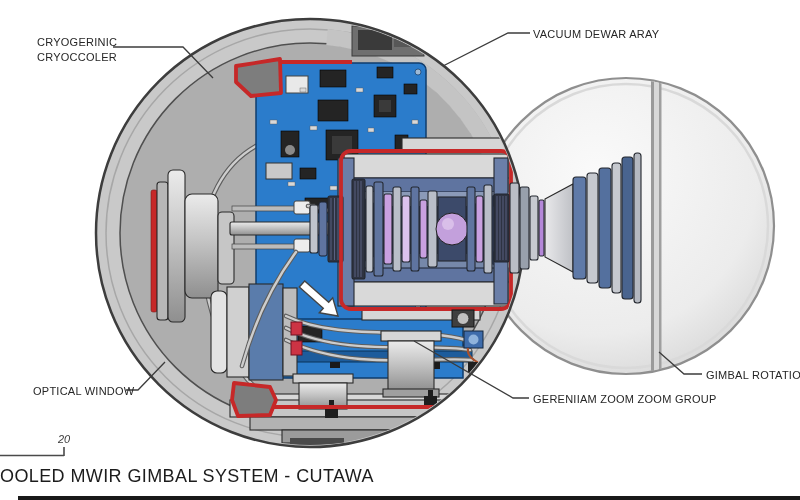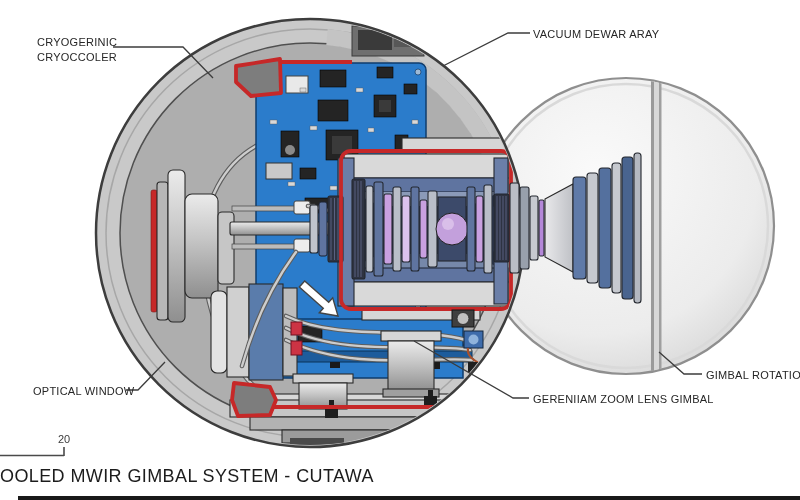--- a/index.html
+++ b/index.html
@@ -273,22 +273,22 @@
   </g>
   <g>
     <path d="M 0,455.5 L 64,455.5 M 64,456 L 64,447" fill="none" stroke="#4a4a4a" stroke-width="1.6"></path>
   </g>
 </svg>
 
 <div class="callout nowrap" style="left:533px;top:27px;">VACUUM DEWAR ARAY</div>
 <div class="callout" style="left:37px;top:35px;">CRYOGERINIC
 CRYOCCOLER</div>
 <div class="callout nowrap" style="left:33px;top:384px;">OPTICAL WINDOW</div>
-<div class="callout nowrap" style="left:533px;top:392px;">GERENIIAM ZOOM LENS GIMBAL</div>
+<div class="callout nowrap" style="left:533px;top:392px;">GERENIIAM ZOOM ZOOM GROUP</div>
 <div class="callout nowrap" style="left:706px;top:368px;">GIMBAL ROTATION R</div>
 
-<div class="scale-num" style="left:53px;top:433px;width:22px;text-align:center;">20</div>
+<div class="scale-num" style="left:53px;top:433px;width:22px;text-align:center;font-style:italic;">20</div>
 
 <div class="caption" style="left:0px;top:466px;">OOLED MWIR GIMBAL SYSTEM - CUTAWA</div>
 
 <div class="bottom-bar"></div>
 
 </div>
 
 </body></html>

